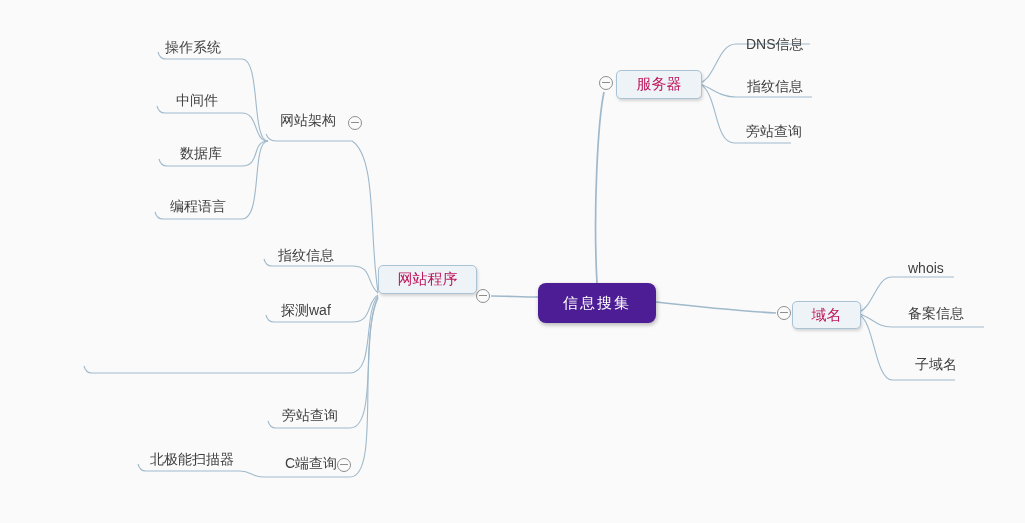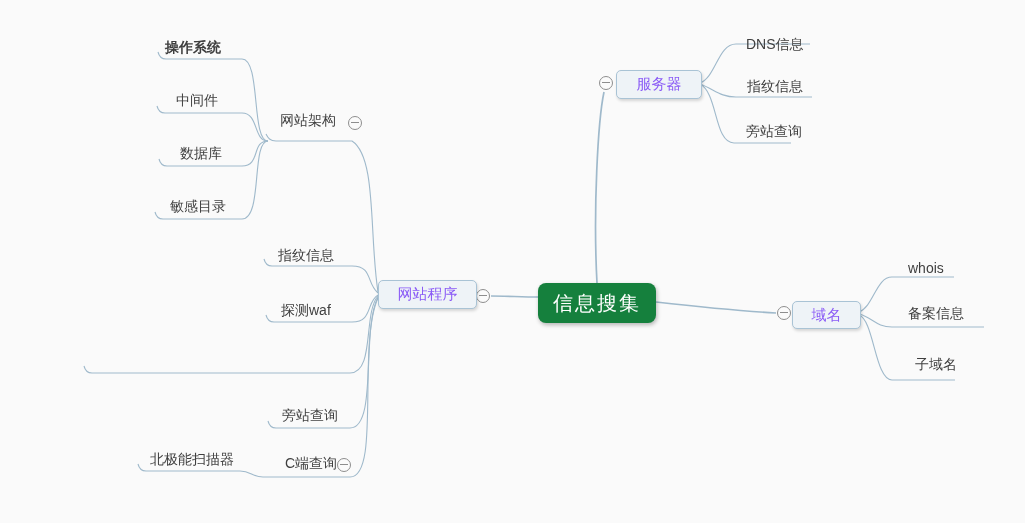--- a/index.html
+++ b/index.html
@@ -11,27 +11,27 @@
   #edges{position:absolute;left:0;top:0;width:1025px;height:523px;}
   #edges path{fill:none;stroke:#9fb9cb;stroke-width:1.1;}
   #edges path.main{stroke-width:1.7;}
   .leaf{
     position:absolute;font-size:14px;color:#3f3f3f;white-space:nowrap;
     line-height:16px;
   }
   .boxnode{
     position:absolute;display:flex;align-items:center;justify-content:center;
     background:#eef3f7;border:1px solid #a9c3d5;border-radius:5px;
-    font-size:15px;color:#8b5cf6;white-space:nowrap;
+    font-size:15px;color:#be185d;white-space:nowrap;
     box-shadow:1px 2px 3px rgba(0,0,0,0.15);
   }
   .rootnode{
     position:absolute;display:flex;align-items:center;justify-content:center;
-    background:#15803d;border-radius:8px;
-    font-size:20px;color:#fff;letter-spacing:2px;white-space:nowrap;
+    background:#4c1d95;border-radius:8px;
+    font-size:15px;color:#fff;letter-spacing:2px;white-space:nowrap;
     box-shadow:1px 2px 4px rgba(0,0,0,0.28);
   }
   .collapse{
     position:absolute;width:14px;height:14px;border:1px solid #8e8e8e;
     border-radius:50%;background:#fbfbfb;box-sizing:border-box;
   }
   .collapse::after{
     content:"";position:absolute;left:2px;right:2px;top:5px;height:0;
     border-top:1.5px solid #8e8e8e;
   }
@@ -82,30 +82,30 @@
 
   <div class="collapse" style="left:777px;top:306px;"></div>
   <div class="boxnode" style="left:792px;top:301px;width:67px;height:26px;">
     <span>域名</span>
   </div>
   <div class="leaf" style="left:908px;top:260px;">whois</div>
   <div class="leaf" style="left:908px;top:305px;">备案信息</div>
   <div class="leaf" style="left:908px;top:356px;margin-left:7px;">子域名</div>
 
   <div class="collapse" style="left:476px;top:289px;"></div>
-  <div class="boxnode" style="left:378px;top:280px;width:97px;height:27px;">
+  <div class="boxnode" style="left:378px;top:265px;width:97px;height:27px;">
     <span>网站程序</span>
   </div>
 
   <div class="leaf" style="left:280px;top:112px;">网站架构</div>
   <div class="collapse" style="left:348px;top:116px;"></div>
-  <div class="leaf" style="left:165px;top:39px;font-weight:bold;">操作系统</div>
+  <div class="leaf" style="left:165px;top:39px;">操作系统</div>
   <div class="leaf" style="left:176px;top:92px;">中间件</div>
   <div class="leaf" style="left:180px;top:145px;">数据库</div>
-  <div class="leaf" style="left:170px;top:198px;">敏感目录</div>
+  <div class="leaf" style="left:170px;top:198px;">编程语言</div>
 
   <div class="leaf" style="left:278px;top:247px;">指纹信息</div>
   <div class="leaf" style="left:281px;top:302px;">探测waf</div>
   <div class="leaf" style="left:282px;top:407px;">旁站查询</div>
 
   <div class="leaf" style="left:285px;top:455px;text-align:right;">C端查询</div>
   <div class="collapse" style="left:337px;top:458px;"></div>
   <div class="leaf" style="left:150px;top:451px;">北极能扫描器</div>
 
 </div>

